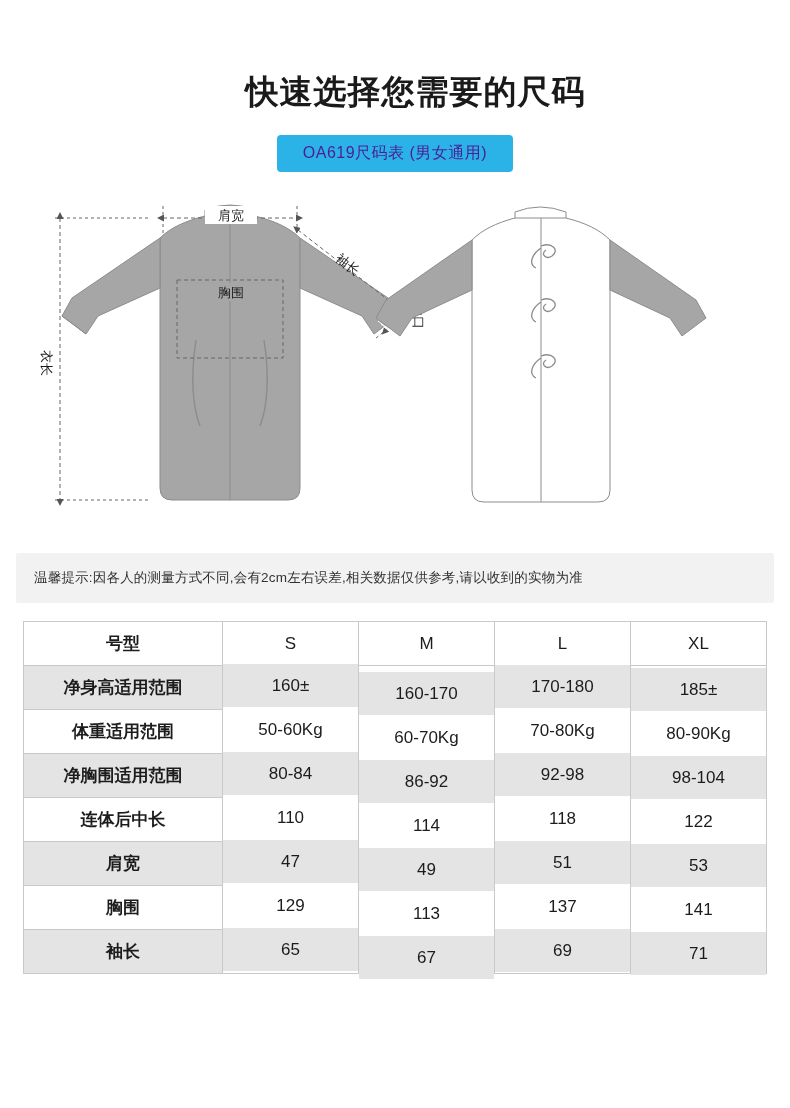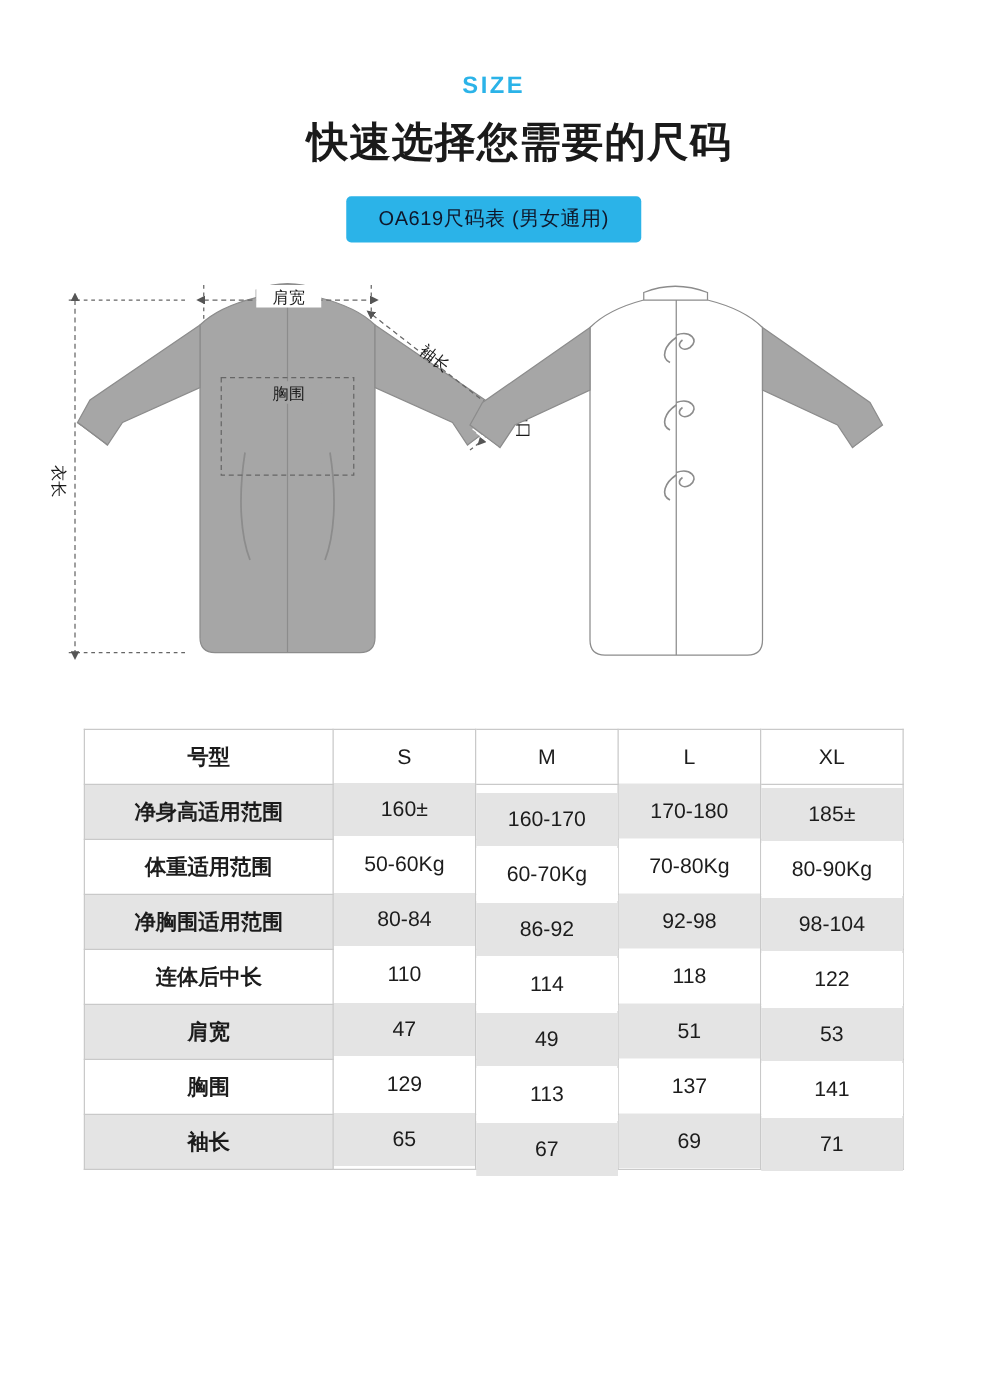--- a/index.html
+++ b/index.html
@@ -38,21 +38,21 @@
     letter-spacing: 1px;
     padding-left: 41px;
   }
   .badge-wrap {
     margin-top: 20px;
     text-align: center;
   }
   .badge {
     display: inline-block;
     background: #2bb3e8;
-    color: #0f172a;
+    color: #4c1d95;
     font-size: 16px;
     padding: 8px 26px;
     border-radius: 4px;
     letter-spacing: 0.5px;
   }
   .diagram {
     position: relative;
     width: 790px;
     height: 355px;
     margin-top: 16px;
@@ -63,21 +63,21 @@
     margin: 10px 16px 0 16px;
     background: #f2f2f2;
     border-radius: 2px;
     padding: 16px 18px;
     font-size: 13.5px;
     color: #333;
     letter-spacing: 0.2px;
   }
 
   table.size-table {
-    width: 656px;
+    width: 744px;
     margin: 18px auto 0 auto;
     border-collapse: collapse;
     table-layout: fixed;
   }
   table.size-table td {
     border: 1px solid #c9c9c9;
     height: 41px;
     text-align: center;
     font-size: 17px;
     color: #1c1c1c;
@@ -97,21 +97,20 @@
   .v2 { position: relative; top: 6px; }
   .v3 { position: relative; top: -1px; }
   .v4 { position: relative; top: 2px; }
 </style>
 </head>
 <body>
 
 <div class="page">
 
   <div class="header">
-    <div class="eyebrow">SIZE</div>
     <div class="headline">快速选择您需要的尺码</div>
     <div class="badge-wrap">
       <span class="badge">OA619尺码表 (男女通用)</span>
     </div>
   </div>
 
   <div class="diagram">
     <svg width="790" height="355" viewBox="0 0 790 355" xmlns="http://www.w3.org/2000/svg">
       <defs>
         <marker id="arrL" markerWidth="7" markerHeight="7" refX="6" refY="3.5" orient="auto">
@@ -221,20 +220,21 @@
           <path d="M541,60 C532,66 528,76 536,80"></path>
           <path d="M541,112 C552,108 560,116 552,122 C546,126 540,120 546,116"></path>
           <path d="M541,114 C532,120 528,130 536,134"></path>
           <path d="M541,168 C552,164 560,172 552,178 C546,182 540,176 546,172"></path>
           <path d="M541,170 C532,176 528,186 536,190"></path>
         </g>
       </g>
     </svg>
   </div>
 
+  <div class="notice">温馨提示:因各人的测量方式不同,会有2cm左右误差,相关数据仅供参考,请以收到的实物为准</div>
 
   <table class="size-table">
     <tbody>
       <tr class="row-white">
         <td>号型</td>
         <td>S</td>
         <td>M</td>
         <td>L</td>
         <td>XL</td>
       </tr>

